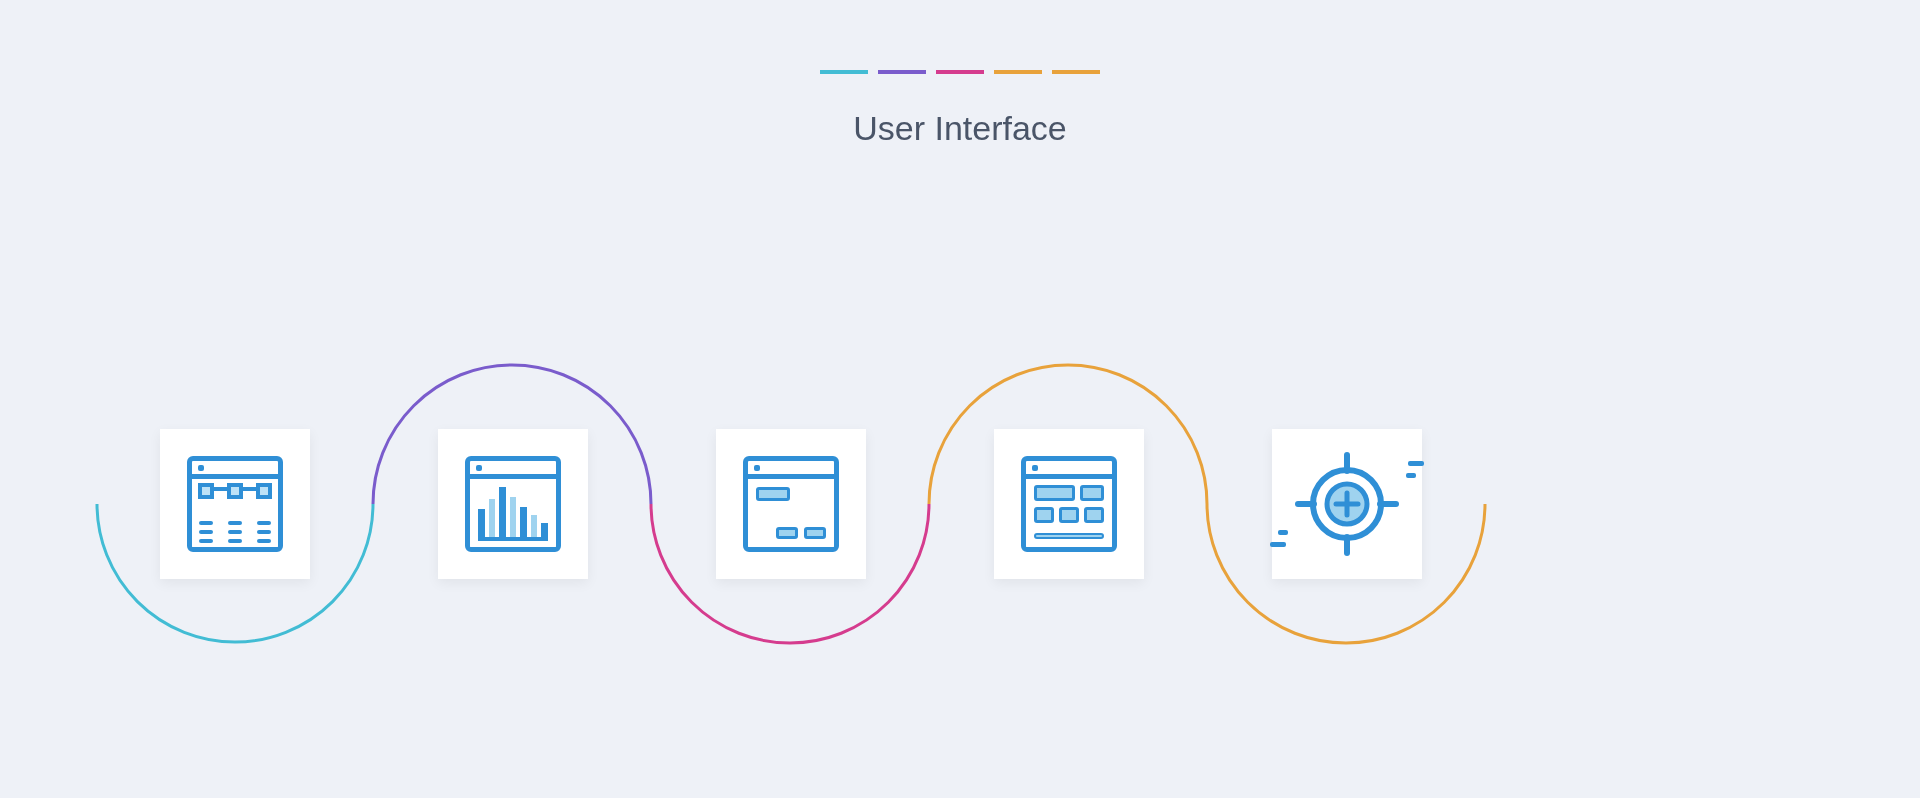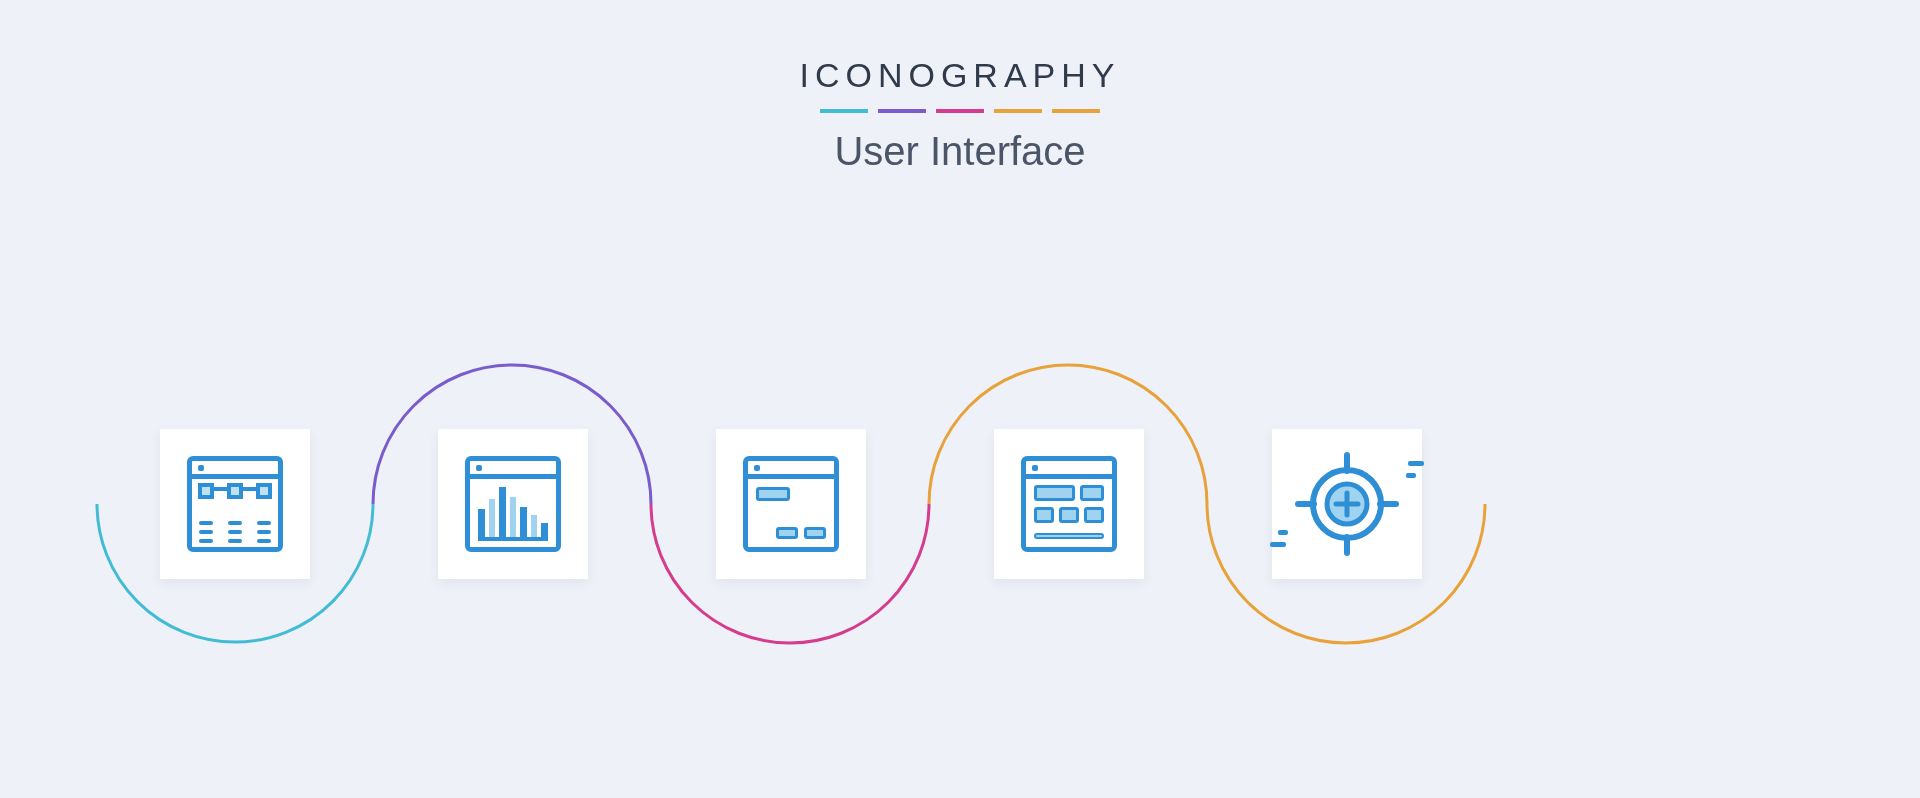--- a/index.html
+++ b/index.html
@@ -34,22 +34,22 @@
     width: 48px;
     height: 4px;
     display: block;
   }
   .u1 { background: #42bcd4; }
   .u2 { background: #7a5ccc; }
   .u3 { background: #d53c8e; }
   .u4 { background: #e8a23b; }
   .u5 { background: #e8a23b; }
   .subtitle {
-    margin-top: 16px;
-    font-size: 40px;
+    margin-top: 35px;
+    font-size: 34px;
     color: #4a5568;
     font-weight: 400;
   }
 
   .wave-container {
     position: absolute;
     top: 0;
     left: 0;
     width: 1920px;
     height: 798px;
@@ -164,21 +164,20 @@
   }
   .target-wrap svg { display: block; }
   .tick { position: absolute; background: #2f8fd6; border-radius: 2px; }
   .tick.h { height: 5px; width: 16px; }
 
 </style>
 </head>
 <body>
 
 <div class="header">
-  <div class="brand">ICONOGRAPHY</div>
   <div class="underline-row">
     <span class="u1"></span>
     <span class="u2"></span>
     <span class="u3"></span>
     <span class="u4"></span>
     <span class="u5"></span>
   </div>
   <div class="subtitle">User Interface</div>
 </div>
 

